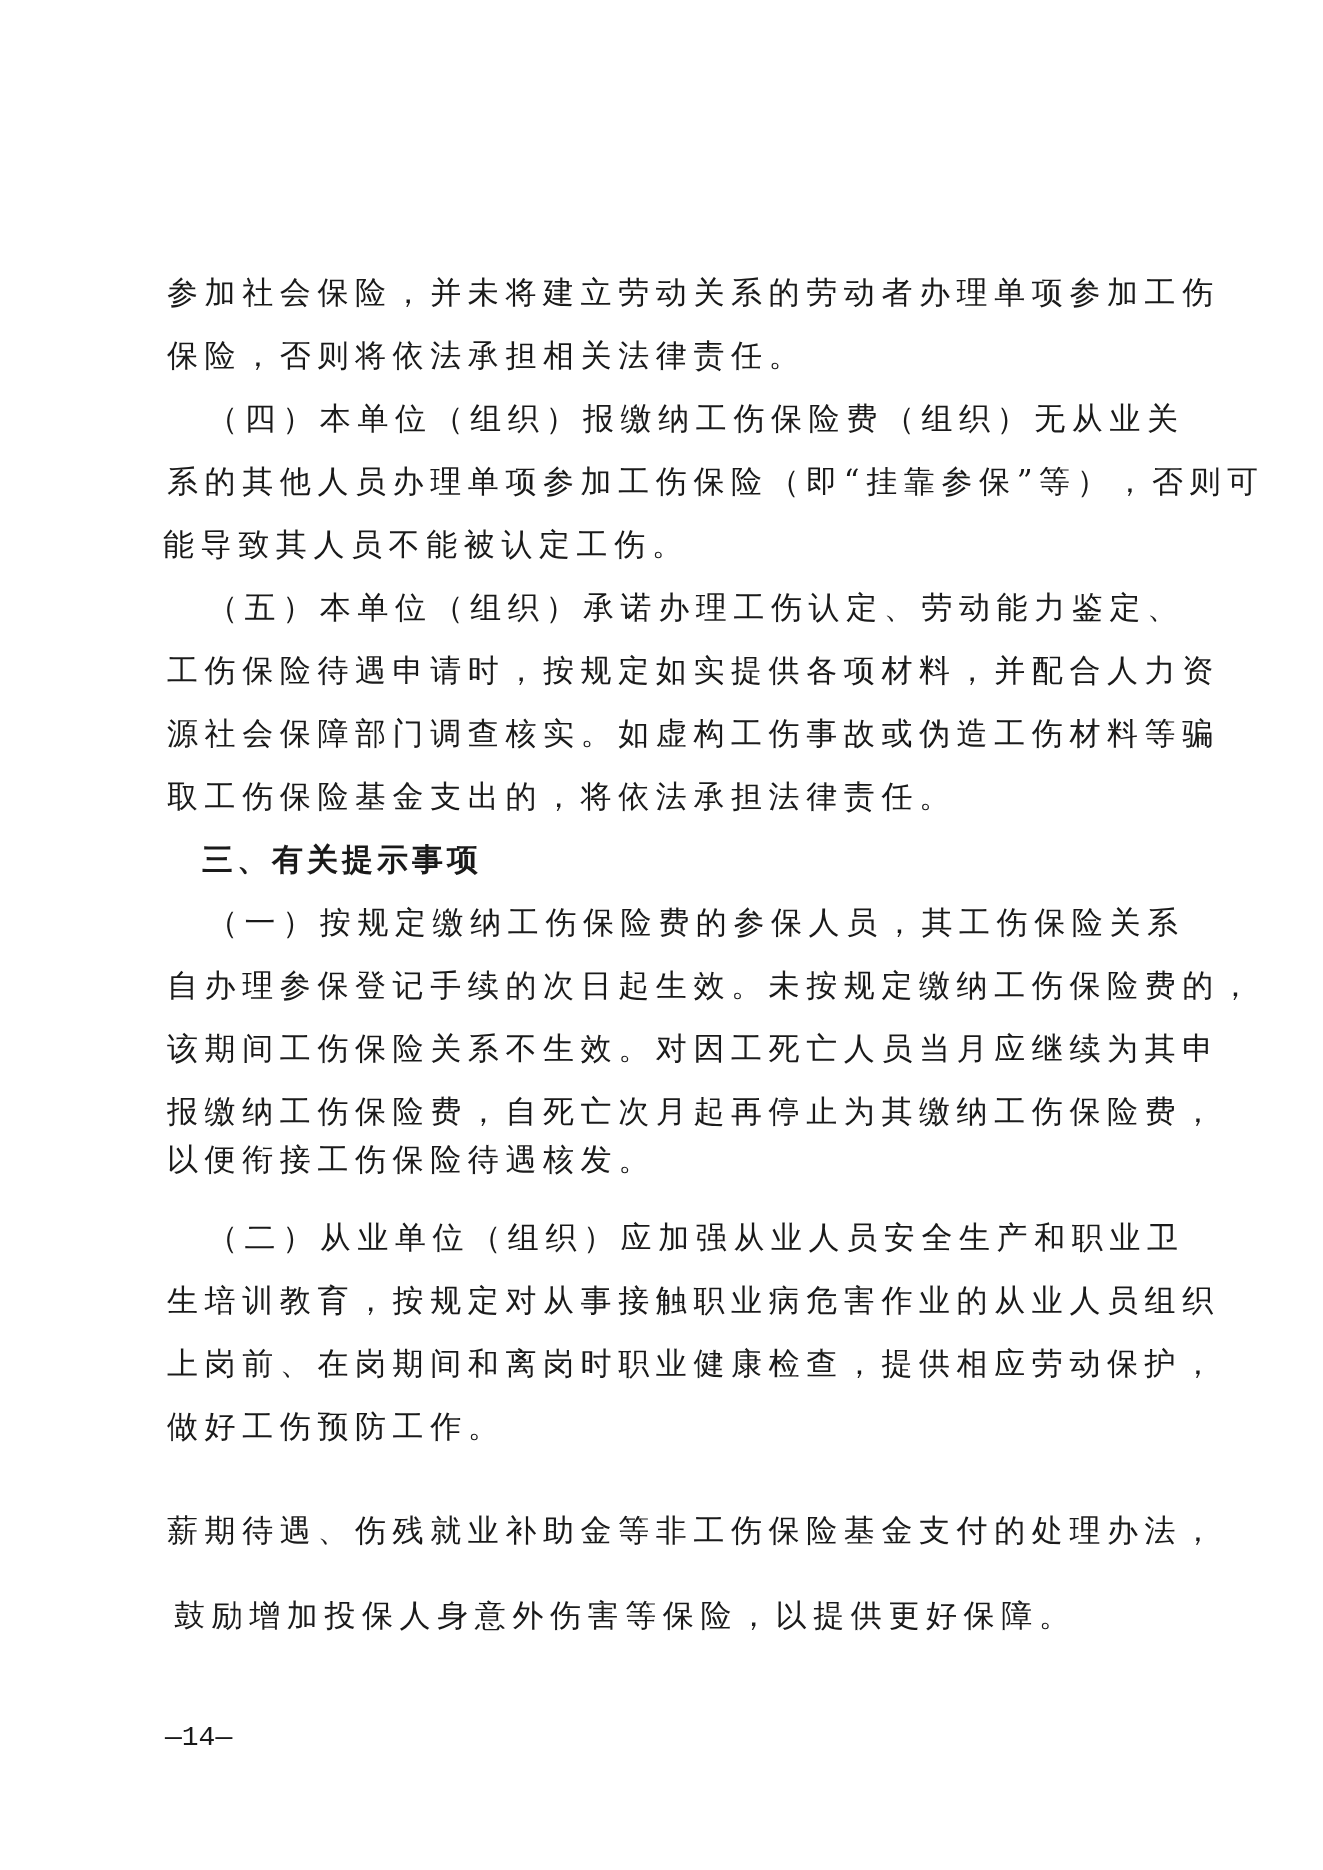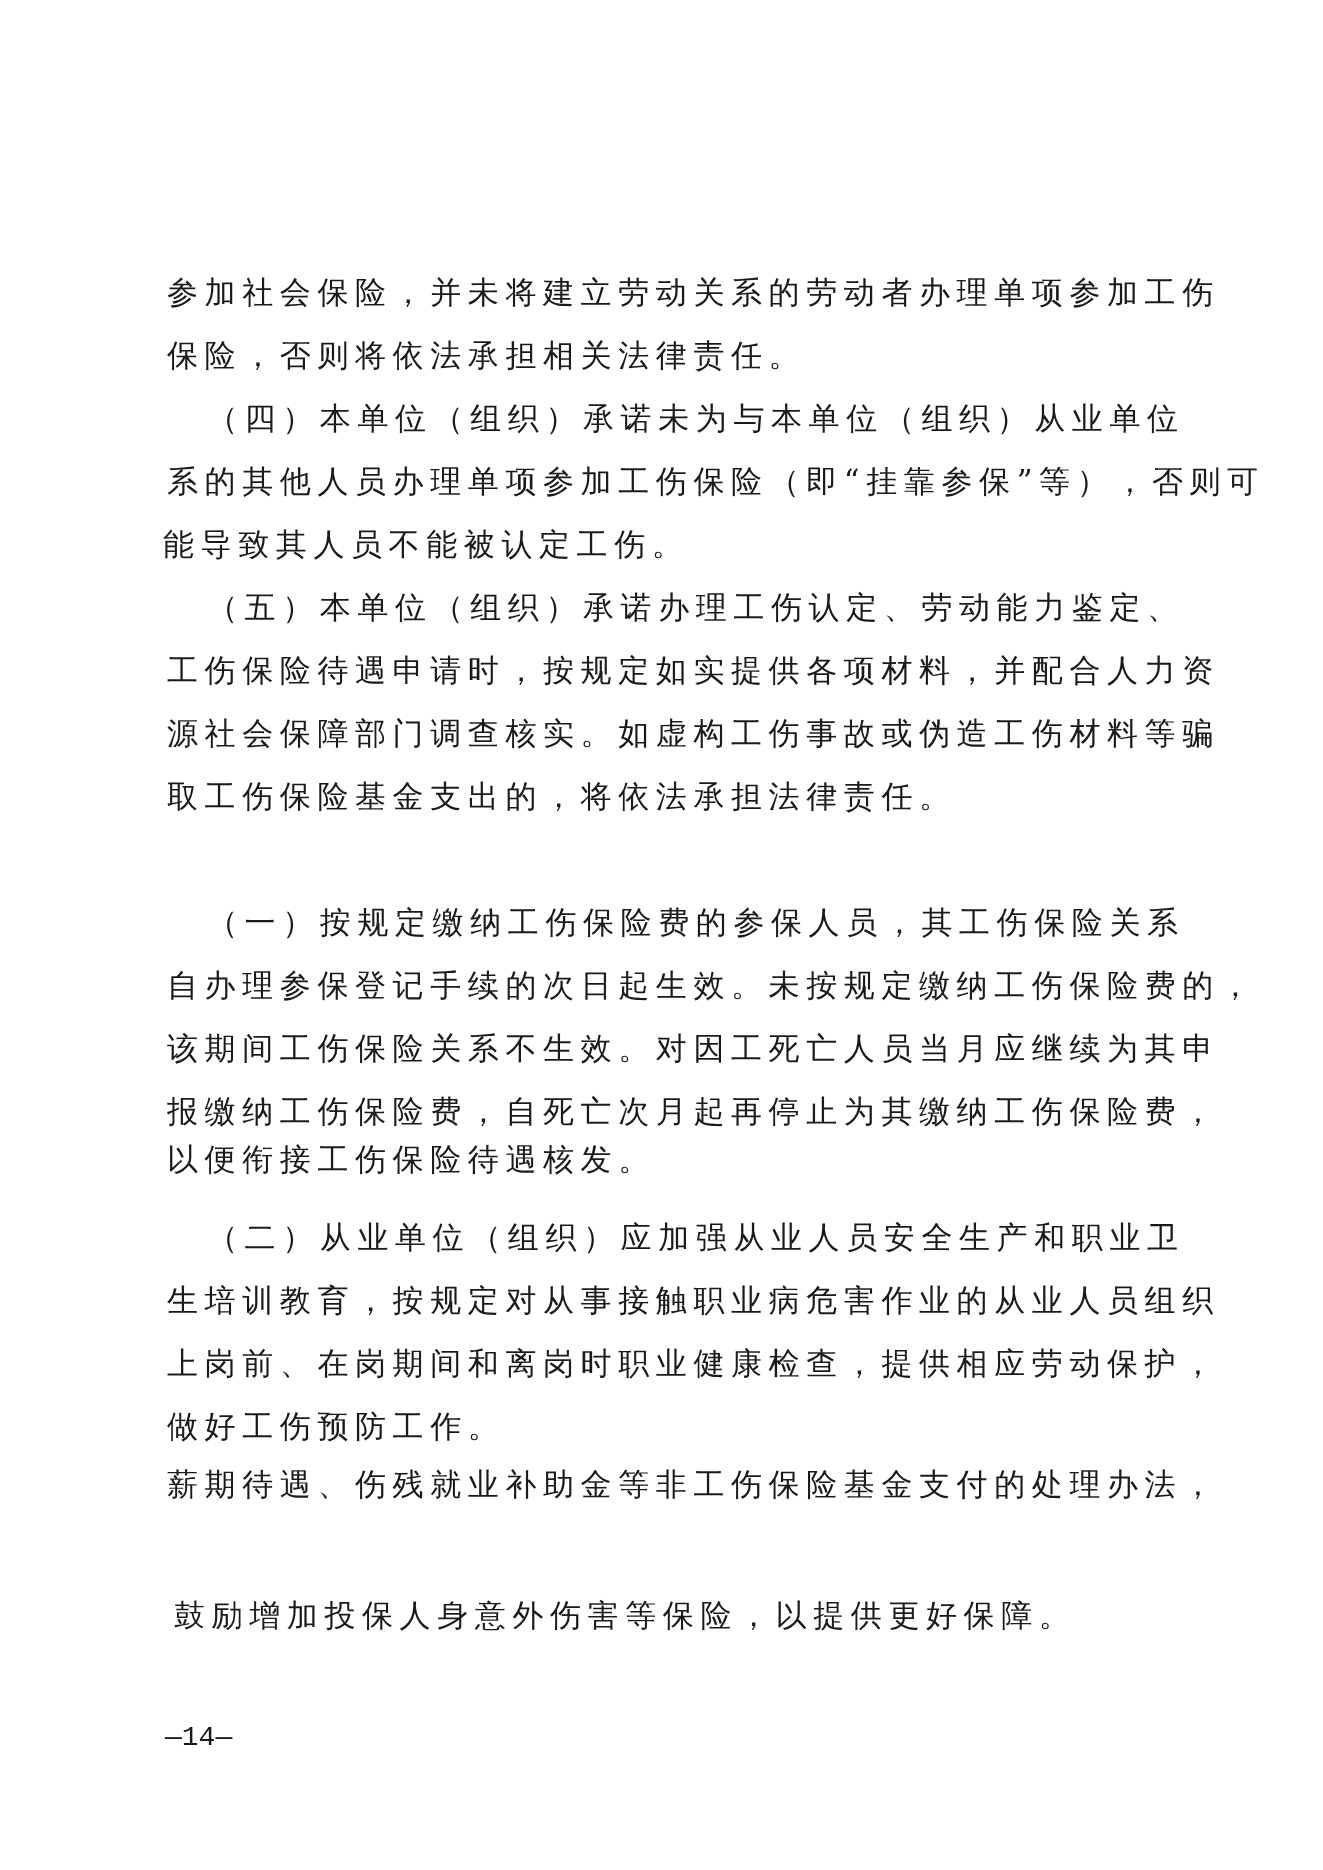--- a/index.html
+++ b/index.html
@@ -11,33 +11,34 @@
   .heading { font-family: "DejaVu Sans", "Liberation Sans", sans-serif; font-weight:bold; letter-spacing:4px; }
   .pagenum { position:absolute; left:165px; top:1720px; font-size:28px; line-height:36px;
              font-family: Liberation Mono, monospace; }
 </style>
 </head>
 <body>
 
 <div class="page">
   <div class="line" style="top:272px;left:167px">参加社会保险，并未将建立劳动关系的劳动者办理单项参加工伤</div>
   <div class="line" style="top:335px;left:167px">保险，否则将依法承担相关法律责任。</div>
-  <div class="line" style="top:398px;left:207px">（四）本单位（组织）承诺未为与本单位（组织）从业单位</div>
+  <div class="line" style="top:398px;left:207px">（四）本单位（组织）报缴纳工伤保险费（组织）无从业关</div>
   <div class="line" style="top:461px;left:167px">系的其他人员办理单项参加工伤保险（即“挂靠参保”等），否则可</div>
   <div class="line" style="top:524px;left:163px">能导致其人员不能被认定工伤。</div>
   <div class="line" style="top:587px;left:207px">（五）本单位（组织）承诺办理工伤认定、劳动能力鉴定、</div>
   <div class="line" style="top:650px;left:167px">工伤保险待遇申请时，按规定如实提供各项材料，并配合人力资</div>
   <div class="line" style="top:713px;left:167px">源社会保障部门调查核实。如虚构工伤事故或伪造工伤材料等骗</div>
   <div class="line" style="top:776px;left:167px">取工伤保险基金支出的，将依法承担法律责任。</div>
+  <div class="line heading" style="top:839px;left:202px">三、有关提示事项</div>
   <div class="line" style="top:965px;left:167px">自办理参保登记手续的次日起生效。未按规定缴纳工伤保险费的，</div>
   <div class="line" style="top:902px;left:207px">（一）按规定缴纳工伤保险费的参保人员，其工伤保险关系</div>
   <div class="line" style="top:1028px;left:167px">该期间工伤保险关系不生效。对因工死亡人员当月应继续为其申</div>
   <div class="line" style="top:1091px;left:167px">报缴纳工伤保险费，自死亡次月起再停止为其缴纳工伤保险费，</div>
   <div class="line" style="top:1139px;left:167px">以便衔接工伤保险待遇核发。</div>
   <div class="line" style="top:1217px;left:207px">（二）从业单位（组织）应加强从业人员安全生产和职业卫</div>
   <div class="line" style="top:1280px;left:167px">生培训教育，按规定对从事接触职业病危害作业的从业人员组织</div>
   <div class="line" style="top:1343px;left:167px">上岗前、在岗期间和离岗时职业健康检查，提供相应劳动保护，</div>
   <div class="line" style="top:1406px;left:167px">做好工伤预防工作。</div>
-  <div class="line" style="top:1464px;left:167px">薪期待遇、伤残就业补助金等非工伤保险基金支付的处理办法，</div>
+  <div class="line" style="top:1510px;left:167px">薪期待遇、伤残就业补助金等非工伤保险基金支付的处理办法，</div>
   <div class="line" style="top:1595px;left:174px">鼓励增加投保人身意外伤害等保险，以提供更好保障。</div>
 
   <div class="pagenum">—14—</div>
 </div>
 
 </body></html>

